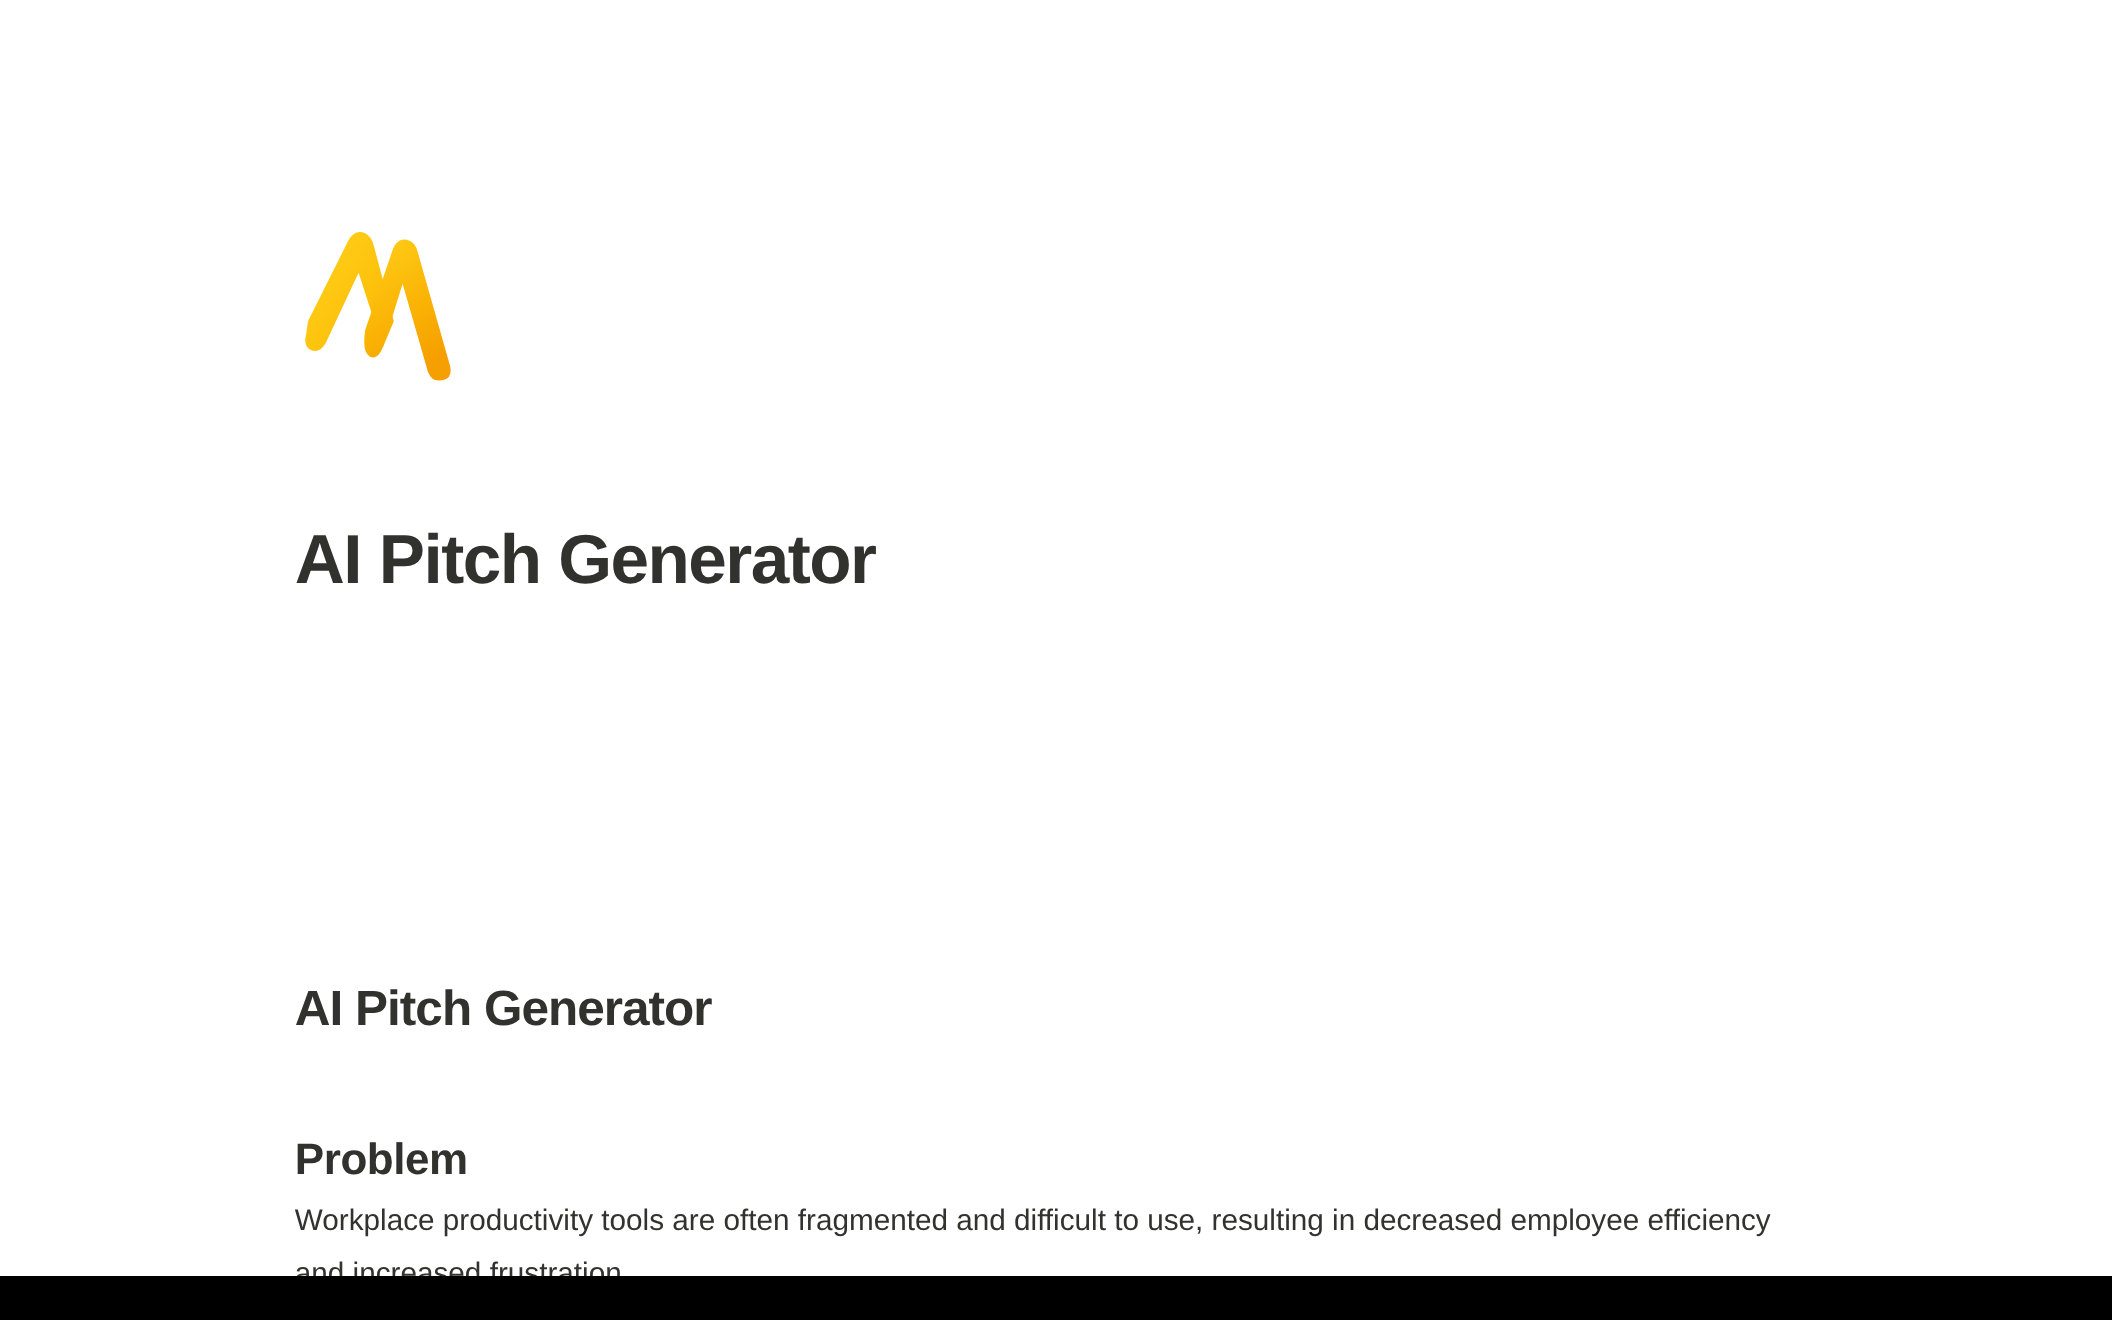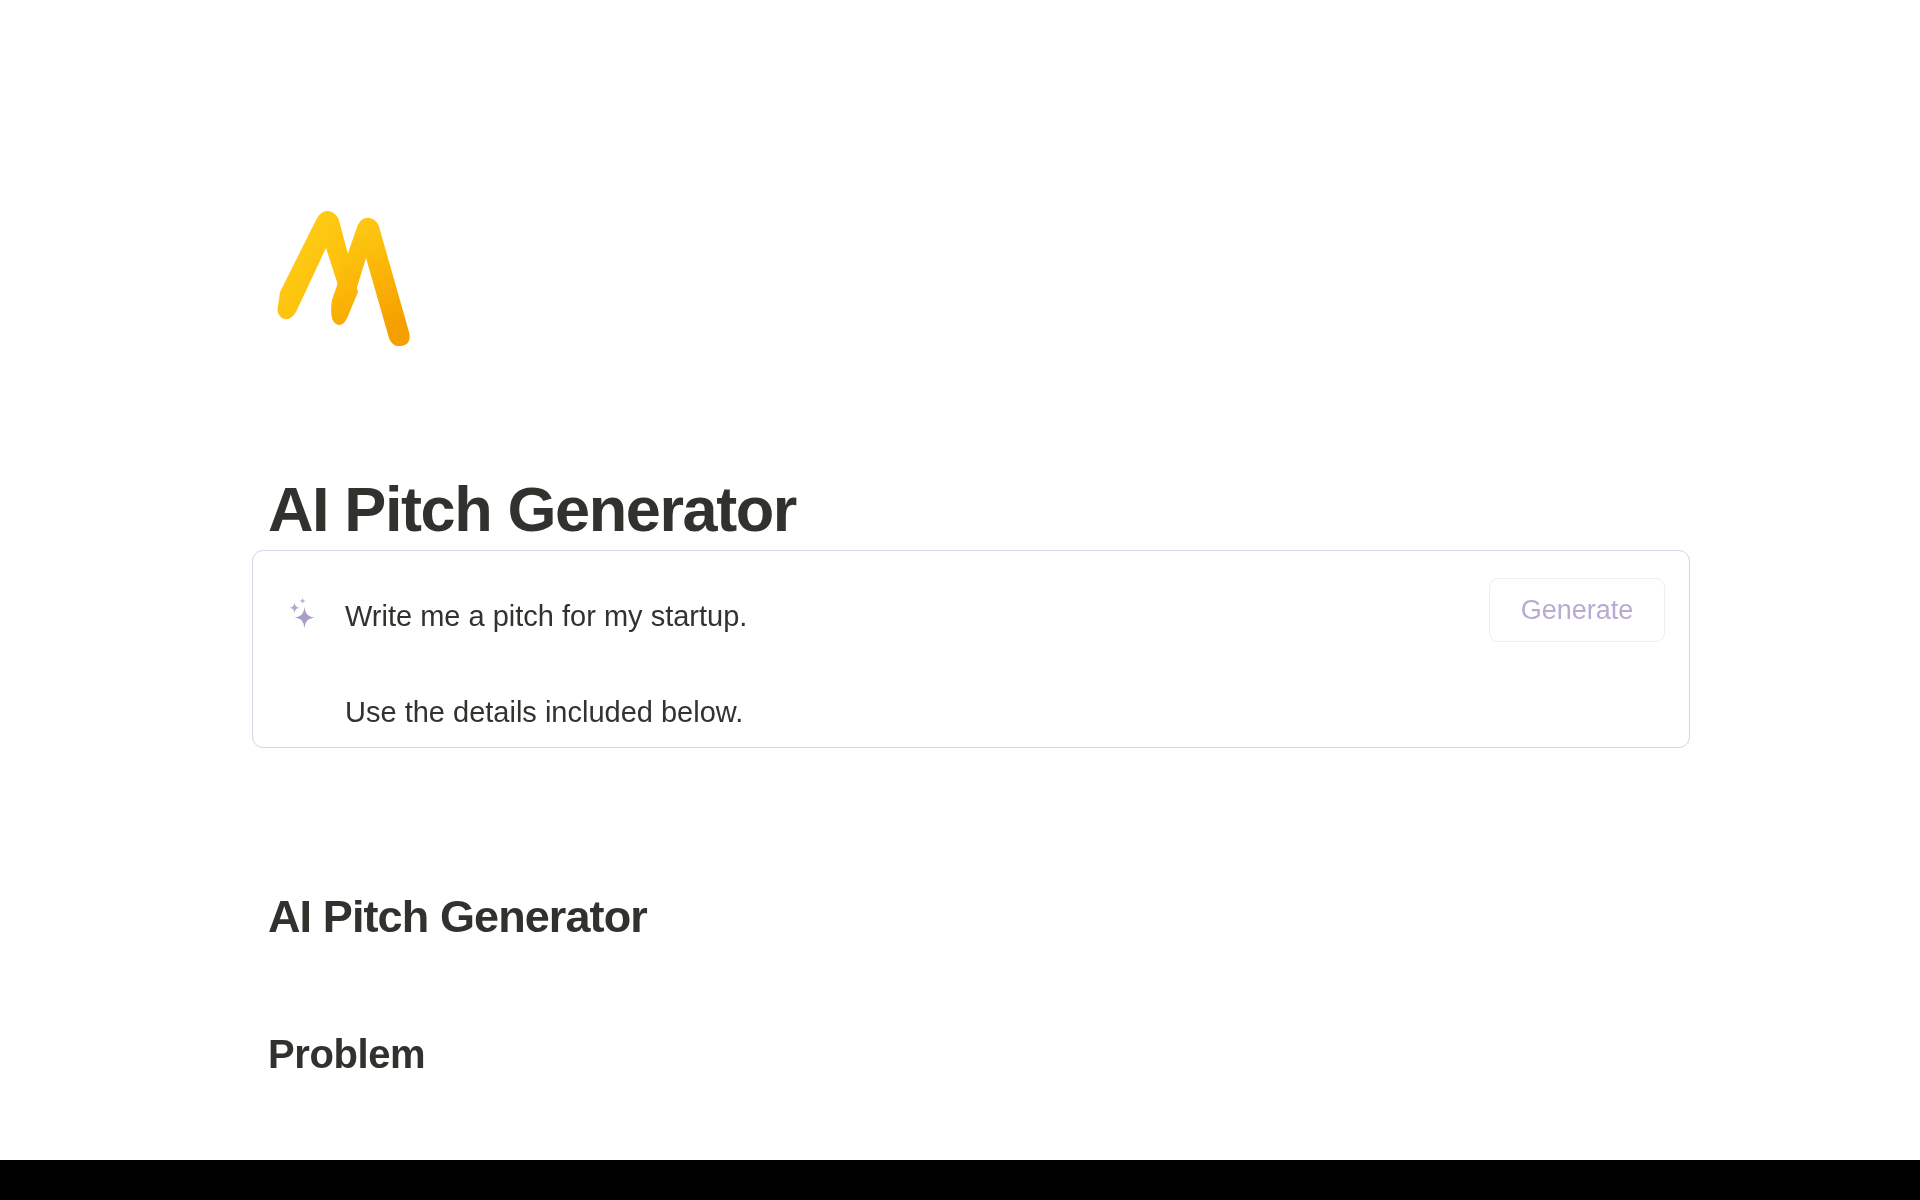--- a/index.html
+++ b/index.html
@@ -185,42 +185,22 @@
       </defs>
 
       <path d="M8 110 L10 96 L46 24 Q52 12 62 16 Q68 19 70 28 L88 96 L78 120 L56 52 L26 116 Q20 126 12 122 Q6 118 8 110 Z" fill="url(#gLeft)"></path>
 
       <path d="M62 104 L86 34 Q90 20 100 22 Q108 24 110 34 L139 136 Q142 148 132 150 Q123 152 119 142 L96 62 L78 120 Q73 132 66 128 Q59 124 62 104 Z" fill="url(#gRight)"></path>
     </svg>
   </div>
 
   <h1 class="page-title">AI Pitch Generator</h1>
 
-  <div class="prompt-card">
-    <div class="prompt-row">
-
-      <span class="sparkle-icon">
-        <svg viewBox="0 0 40 40" xmlns="http://www.w3.org/2000/svg" aria-hidden="true">
-
-          <path d="M21.5 12 C22.6 19.2 24.6 21.3 31.4 22.6 C24.6 23.9 22.6 26 21.5 33.2 C20.4 26 18.4 23.9 11.6 22.6 C18.4 21.3 20.4 19.2 21.5 12 Z" fill="#aa9cc8"></path>
-
-          <path d="M11.6 7.4 C12.2 11 13.2 12.1 16.6 12.7 C13.2 13.4 12.2 14.5 11.6 18.1 C11 14.5 10 13.4 6.6 12.7 C10 12.1 11 11 11.6 7.4 Z" fill="#b3a5cf"></path>
-
-          <path d="M19.6 2.6 C19.9 4.9 20.5 5.5 22.8 5.9 C20.5 6.3 19.9 6.9 19.6 9.2 C19.3 6.9 18.7 6.3 16.4 5.9 C18.7 5.5 19.3 4.9 19.6 2.6 Z" fill="#bcb0d6"></path>
-        </svg>
-      </span>
-
-      <div class="prompt-line-1">Write me a pitch for my startup.</div>
-
-      <div class="prompt-line-2">Use the details included below.</div>
-
-      <button class="generate-btn">Generate</button>
-    </div>
-  </div>
 
   <h2 class="section-title">AI Pitch Generator</h2>
 
   <h3 class="sub-heading">Problem</h3>
 
+  <p class="body-paragraph">Workplace productivity tools are often fragmented and difficult to use, resulting in decreased employee efficiency and increased frustration.</p>
 
   <div class="bottom-bar"></div>
 
 </div>
 
 </body></html>

